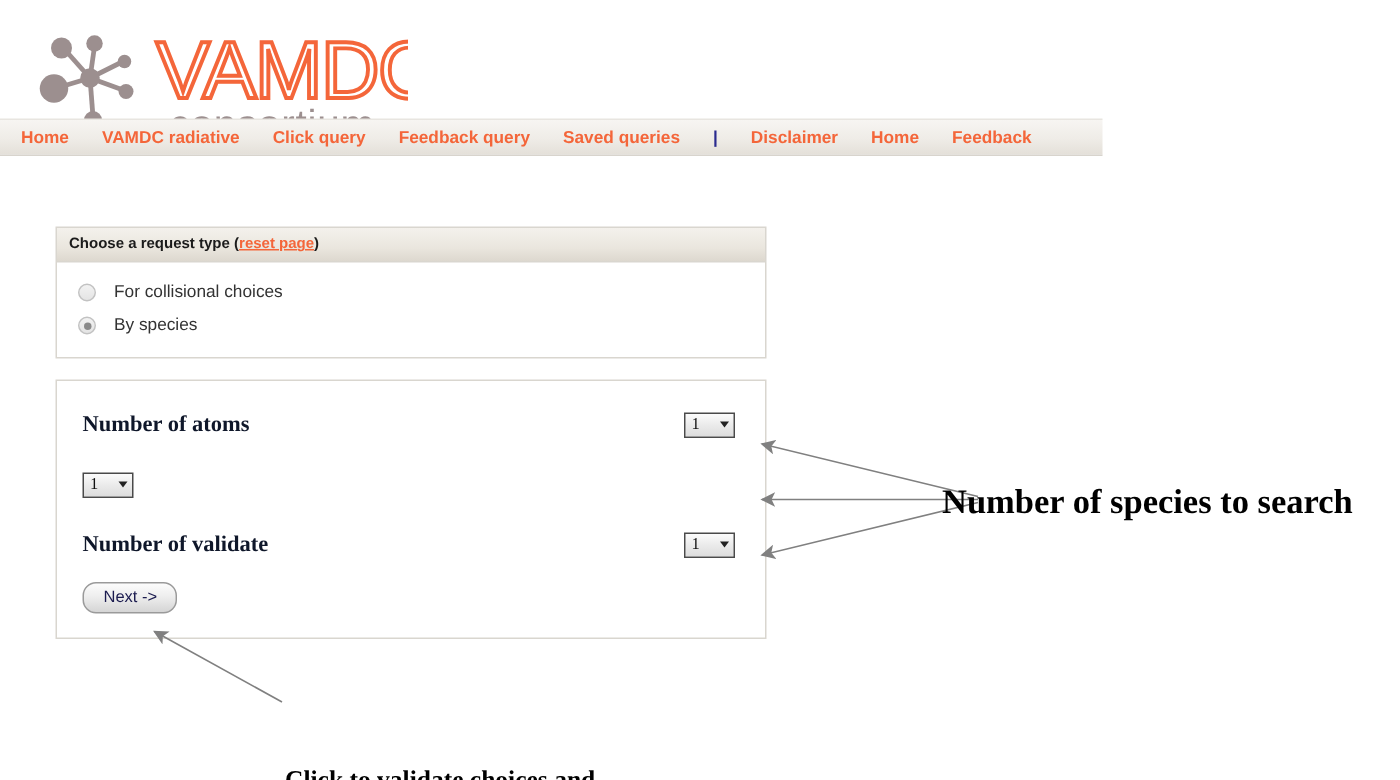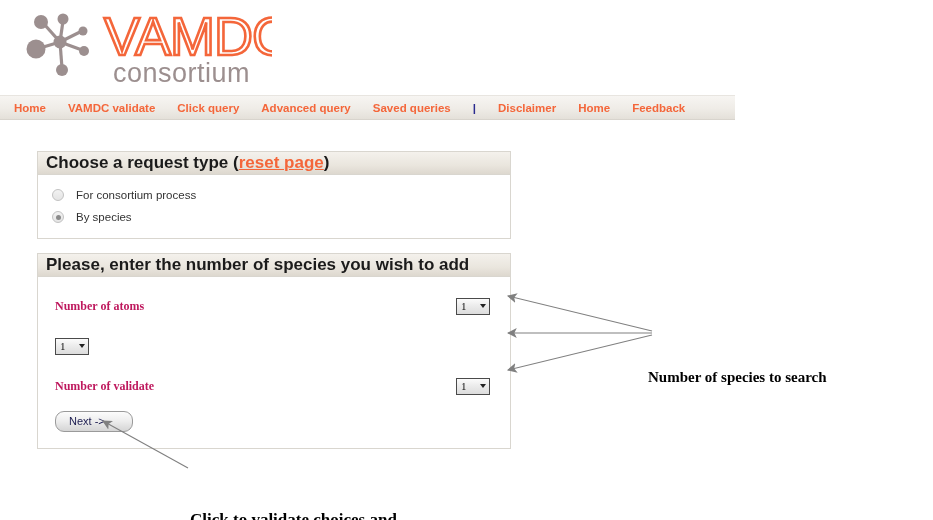--- a/index.html
+++ b/index.html
@@ -13,31 +13,31 @@
     background: #ffffff;
     font-family: "Liberation Sans", sans-serif;
     position: relative;
     overflow: hidden;
   }
 
   
   #logo-area {
     position: absolute;
     left: 22px;
-    top: 6px;
+    top: 16px;
     width: 250px;
     height: 82px;
   }
   #logo-svg { display: block; }
 
   
   #navbar {
     position: absolute;
     left: 0;
-    top: 95px;
+    top: 79px;
     width: 735px;
     height: 25px;
     background: linear-gradient(to bottom, #f7f5f2 0%, #efece7 55%, #e4e0d9 100%);
     border-top: 1px solid #e8e5e0;
     border-bottom: 1px solid #d8d4cd;
     box-sizing: border-box;
     display: flex;
     align-items: center;
     padding-left: 14px;
   }
@@ -66,21 +66,21 @@
     background: #ffffff;
     border: 1px solid #d9d6cf;
     box-sizing: border-box;
   }
   #panel-request { top: 151px; }
   #panel-species { top: 253px; }
 
   .panel-header {
     background: linear-gradient(to bottom, #f4f1ec 0%, #eae6de 60%, #ddd8cf 100%);
     border-bottom: 1px solid #d9d6cf;
-    font-size: 17px;
+    font-size: 10px;
     font-weight: bold;
     color: #1b1b1b;
     padding: 4px 0 4px 8px;
     font-family: "Liberation Sans", sans-serif;
     line-height: 14px;
   }
   .reset-link {
     color: #f4663a;
     text-decoration: underline;
     font-weight: bold;
@@ -126,22 +126,22 @@
   
   .num-row {
     display: flex;
     align-items: center;
     height: 40px;
     padding: 0 20px 0 17px;
   }
   .num-label {
     font-family: "Liberation Serif", serif;
     font-weight: bold;
-    font-size: 12px;
-    color: #be185d;
+    font-size: 15px;
+    color: #0f172a;
     flex: 1 1 auto;
   }
   .select-box {
     width: 34px;
     height: 17px;
     border: 1px solid #4a4a4a;
     background: linear-gradient(to bottom, #fbfbfb 0%, #ececec 45%, #dcdcdc 100%);
     box-sizing: border-box;
     display: flex;
     align-items: center;
@@ -166,38 +166,37 @@
   
   .btn-row { padding: 5px 0 6px 17px; }
   .next-btn {
     display: inline-block;
     border: 1px solid #9a9a9a;
     border-radius: 9px;
     background: linear-gradient(to bottom, #fcfcfc 0%, #eeeeee 45%, #d5d5d5 100%);
     font-family: "Liberation Sans", sans-serif;
     font-size: 11px;
     color: #1b1b4f;
-    padding: 3px 27px 4px 13px;
+    padding: 3px 12px 4px 13px;
     cursor: pointer;
     line-height: 12px;
   }
 
   
   .annotation {
     position: absolute;
     font-family: "Liberation Serif", serif;
     font-weight: bold;
     color: #000000;
     white-space: pre;
   }
   #ann-species {
-    left: 648px;
+    left: 628px;
     top: 322px;
-    font-size: 15px;
-    margin-top: 47px;
+    font-size: 23px;
   }
   #ann-next {
     left: 190px;
     top: 460px;
     font-size: 17px;
     line-height: 24px;
   }
 
   #arrows {
     position: absolute;
@@ -226,48 +225,47 @@
       <circle cx="62" cy="45" r="5" stroke="none"></circle>
       <circle cx="40" cy="64" r="6" stroke="none"></circle>
     </g>
     <text x="82" y="49" font-family="Liberation Sans, sans-serif" font-size="54" fill="none" stroke="#f4663a" stroke-width="2.6" letter-spacing="-1">VAMDC</text>
     <text x="91" y="76" font-family="Liberation Sans, sans-serif" font-size="27" fill="#9c8f8f" letter-spacing="0.5">consortium</text>
   </svg>
 </div>
 
 <div id="navbar">
   <a class="nav-link">Home</a>
-  <a class="nav-link">VAMDC validate</a>
+  <a class="nav-link">VAMDC radiative</a>
   <a class="nav-link">Click query</a>
-  <a class="nav-link">Advanced query</a>
+  <a class="nav-link">Feedback query</a>
   <a class="nav-link">Saved queries</a>
   <span class="nav-sep">|</span>
   <a class="nav-link">Disclaimer</a>
   <a class="nav-link">Home</a>
   <a class="nav-link">Feedback</a>
 </div>
 
 <div class="panel" id="panel-request">
   <div class="panel-header">
     <span>Choose a request type (</span><span class="reset-link">reset page</span><span>)</span>
   </div>
   <div class="panel-body">
     <div class="radio-row">
       <span class="radio"></span>
-      <span class="radio-label">For consortium process</span>
+      <span class="radio-label">For collisional choices</span>
     </div>
     <div class="radio-row">
       <span class="radio checked"></span>
       <span class="radio-label">By species</span>
     </div>
   </div>
 </div>
 
 <div class="panel" id="panel-species">
-  <div class="panel-header">Please, enter the number of species you wish to add</div>
   <div class="panel-body">
 
     <div class="num-row">
       <span class="num-label">Number of atoms</span>
       <span class="select-box">
         <span class="select-value">1</span>
         <span class="select-arrow"></span>
       </span>
     </div>
 

